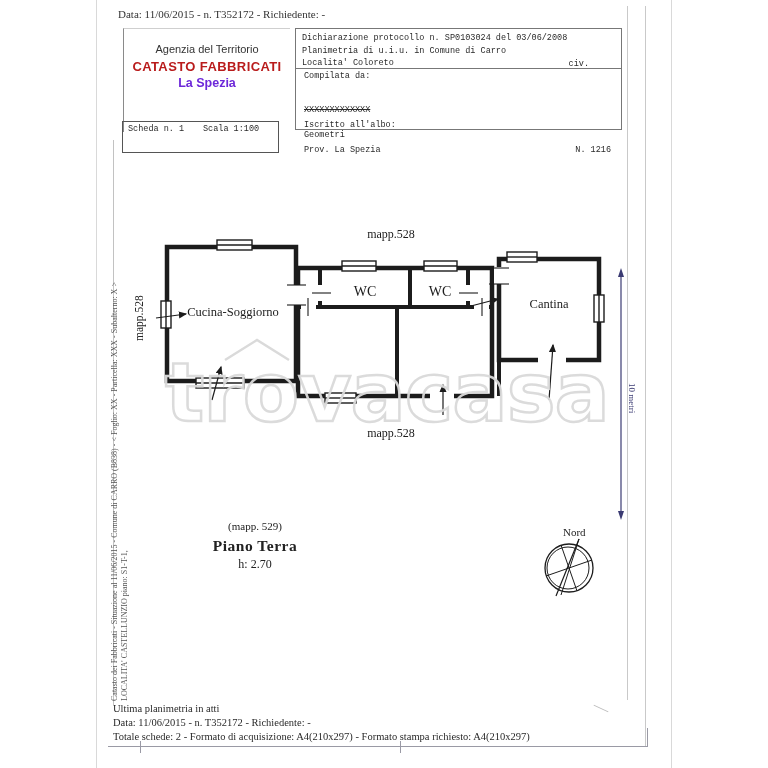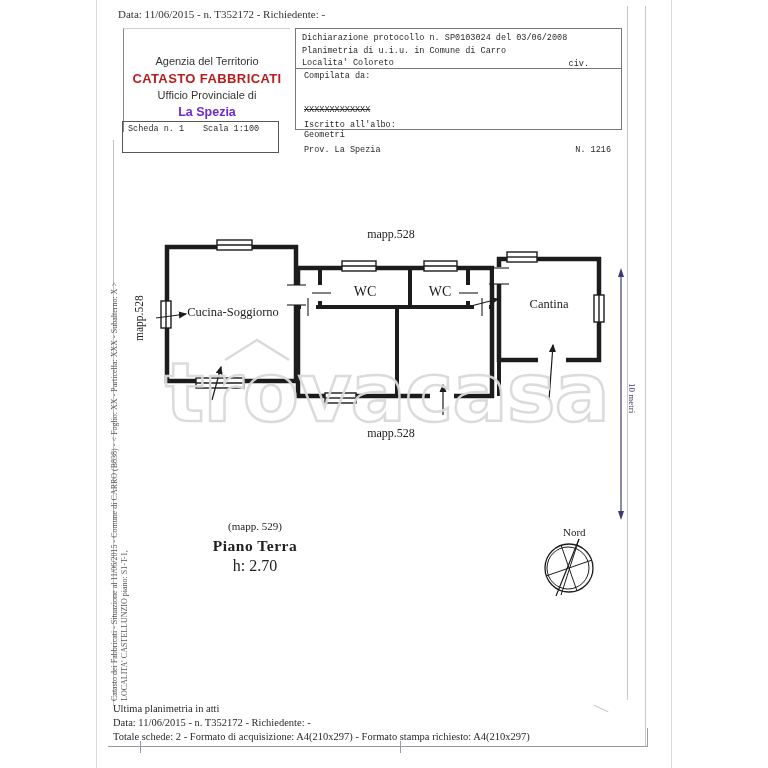--- a/index.html
+++ b/index.html
@@ -8,21 +8,21 @@
   .abs { position:absolute; }
   .mono { font-family:"Liberation Mono", monospace; font-size:8.5px; color:#2a2a2a; }
   .sans { font-family:"Liberation Sans", sans-serif; }
   .serif { font-family:"Liberation Serif", serif; }
   .vline { position:absolute; width:1px; background:#c9c9c9; }
   .hline { position:absolute; height:1px; background:#9a9aa5; }
   .struck { text-decoration:line-through;margin-top:24px; }
   
   #top-line { left:118px; top:8px; font-size:11px; color:#333; }
   
-  #agency-box { left:123px; top:28px; width:167px; height:104px; border-left:1px solid #8a8a8a; border-top:1px solid #cfcfcf; text-align:center; padding-top:24px; }
+  #agency-box { left:123px; top:28px; width:167px; height:104px; border-left:1px solid #8a8a8a; border-top:1px solid #cfcfcf; text-align:center; padding-top:12px; }
   #agency-box div { line-height:17px; }
   .ag1 { font-size:11px; color:#333; }
   .ag2 { font-size:13px; font-weight:bold; letter-spacing:0.4px; color:#b91c1c; }
   .ag4 { font-size:12.5px; font-weight:bold; color:#6d28d9; }
   
   #scheda-box { left:122px; top:121px; width:157px; height:32px; border:1.5px solid #555; }
   #scheda-box span { position:absolute; top:2px; }
   
   #right-col { left:295px; top:28px; width:327px; height:102px; border:1px solid #777; }
   #decl { height:40px; border-bottom:1px solid #777; position:relative; padding:3px 0 0 6px; line-height:12.5px; }
@@ -31,21 +31,21 @@
   #ids { width:155px; border-right:1px solid #777; padding-top:2px; line-height:11px; position:relative; }
   #compiler { flex:1; padding:2px 0 0 8px; position:relative; line-height:10px; }
   
   
   #margin-text { left:110px; top:701px; transform:rotate(-90deg); transform-origin:0 0; white-space:nowrap; font-size:8px; color:#555; line-height:10px; }
   #mapp-left { left:133px; top:341px; transform:rotate(-90deg); transform-origin:0 0; white-space:nowrap; font-size:11.5px; color:#222; }
   #scalebar-label { left:637px; top:383px; transform:rotate(90deg); transform-origin:0 0; white-space:nowrap; font-size:9px; color:#3b3b73; }
   
   #mapp529 { left:200px; top:520px; width:110px; text-align:center; font-size:11px; }
   #piano-terra { left:190px; top:537px; width:130px; text-align:center; font-size:15.5px; font-weight:bold; letter-spacing:0.5px; }
-  #h-height { left:190px; top:557px; width:130px; text-align:center; font-size:16px; }
+  #h-height { left:190px; top:557px; width:130px; text-align:center; font-size:12px; }
   #nord { left:563px; top:526px; font-size:11px; }
   
   .foot { left:113px; font-size:10.5px; color:#2a2a2a; }
   
   #watermark { left:165px; top:345px; font-family:"DejaVu Sans", sans-serif; font-size:82px; font-weight:bold; letter-spacing:-1px; color:transparent; -webkit-text-stroke:2.5px #dadada; opacity:0.95; z-index:6; white-space:nowrap; }
   svg text { font-family:"Liberation Serif", serif; fill:#1c1c1c; }
 </style>
 </head>
 <body>
 
@@ -53,21 +53,20 @@
 <div class="vline" style="left:671px; top:0; height:768px; background:#d9d9d9;"></div>
 <div class="vline" style="left:113px; top:140px; height:565px; background:#c2c2c2;"></div>
 <div class="vline" style="left:627px; top:6px; height:694px;"></div>
 <div class="vline" style="left:645px; top:6px; height:741px;"></div>
 
 <div class="abs serif" id="top-line">Data: 11/06/2015 - n. T352172 - Richiedente: -</div>
 
 <div class="abs sans" id="agency-box">
   <div class="ag1">Agenzia del Territorio</div>
   <div class="ag2">CATASTO FABBRICATI</div>
-  <div class="ag1">Ufficio Provinciale di</div>
   <div class="ag4">La Spezia</div>
 </div>
 
 <div class="abs mono" id="scheda-box">
   <span style="left:5px;">Scheda n. 1</span>
   <span style="left:80px;">Scala 1:100</span>
 </div>
 
 <div class="abs mono" id="right-col">
   <div id="decl">

